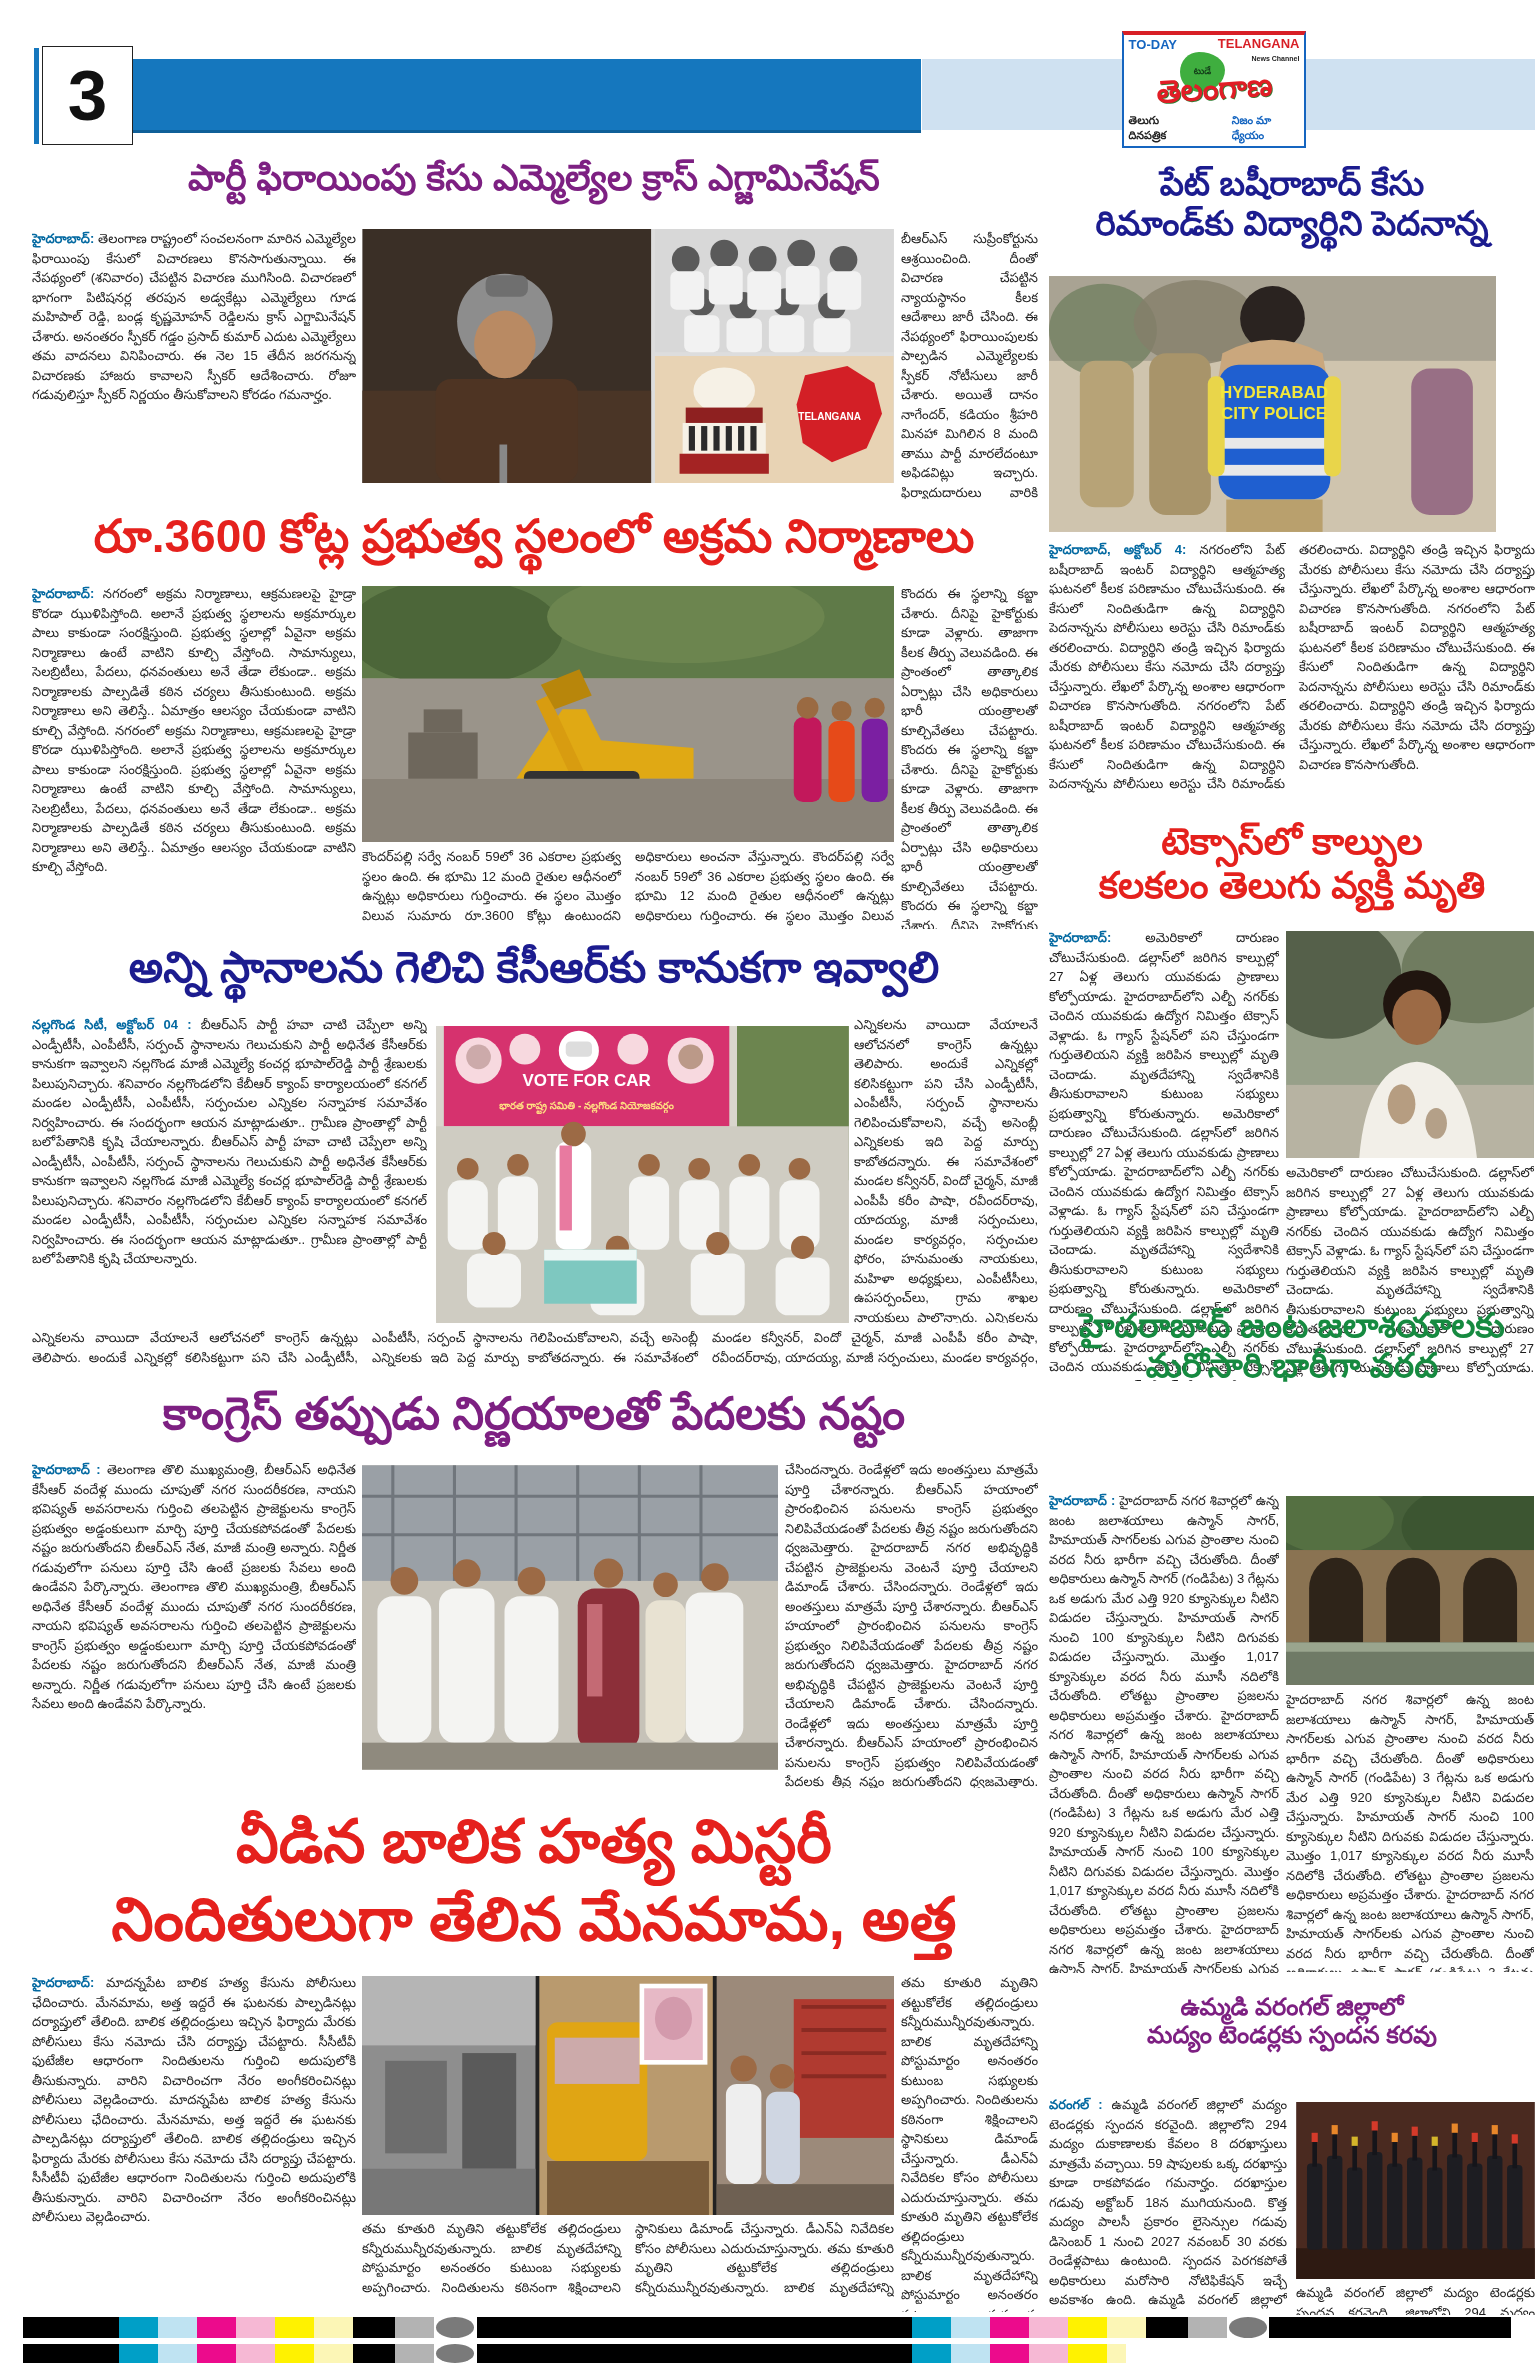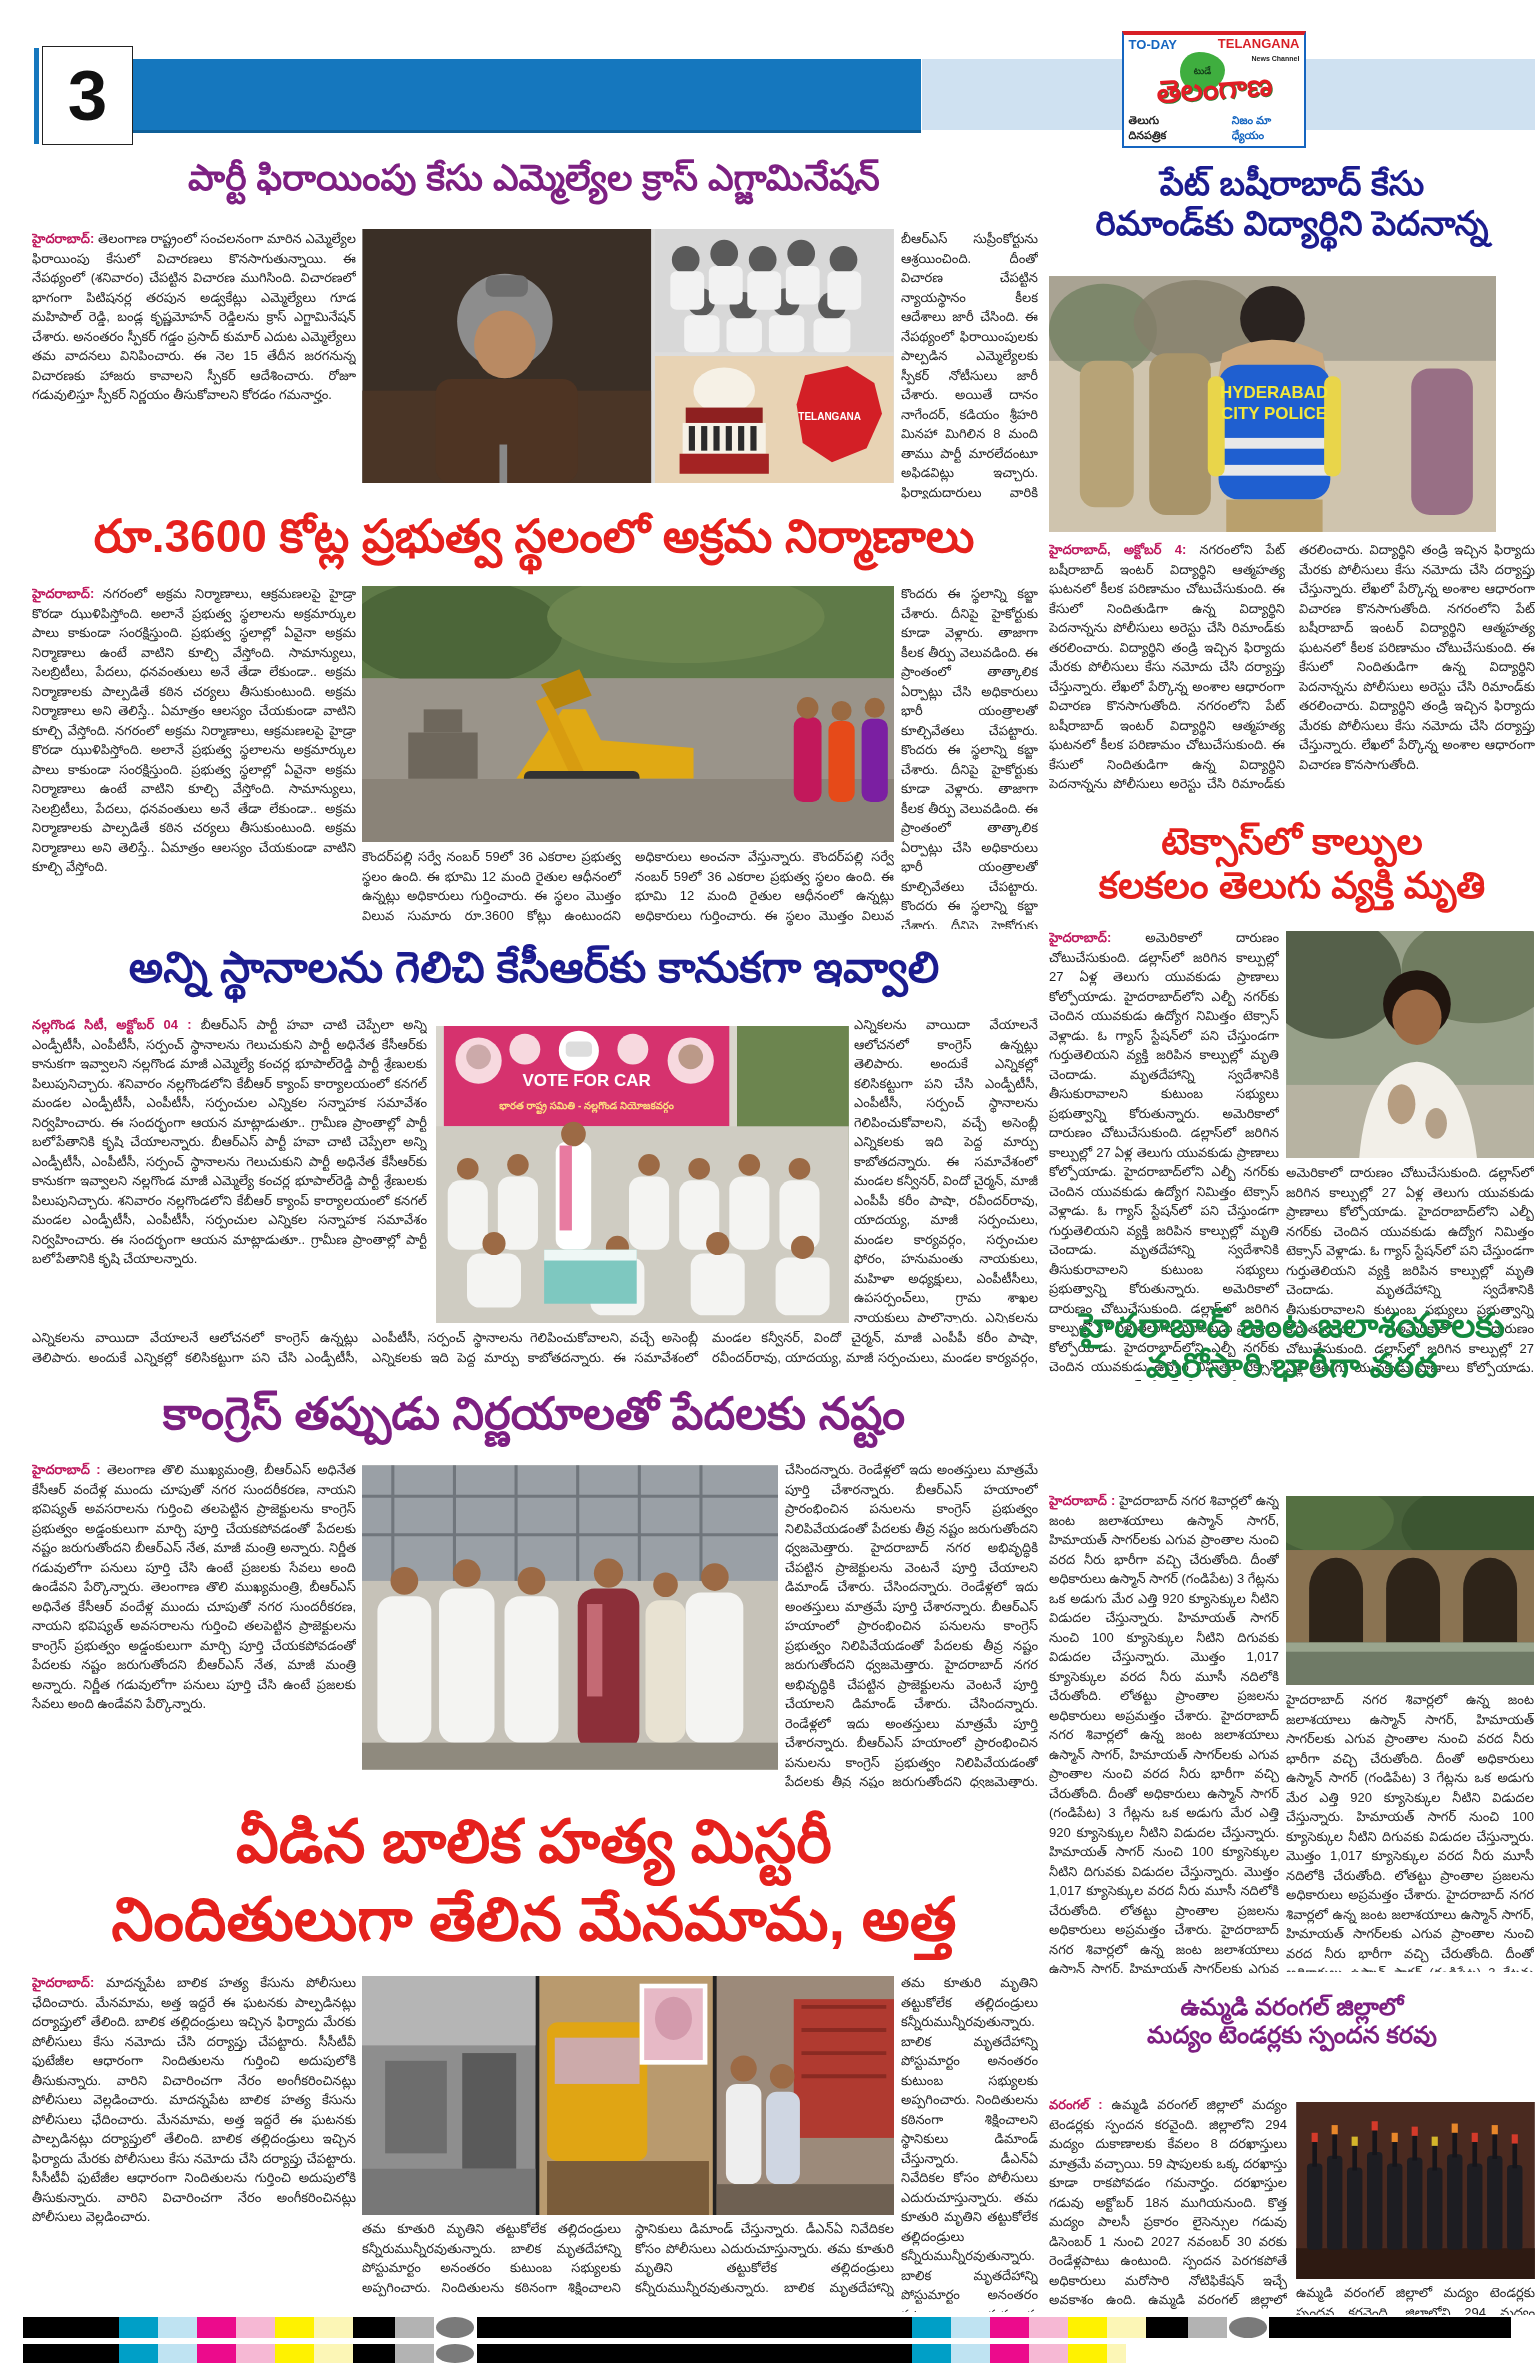--- a/index.html
+++ b/index.html
@@ -24,21 +24,21 @@
   .logo .map{position:absolute;left:56px;top:17px;width:45px;height:40px;background:#3fae3f;
              border-radius:42% 58% 55% 45%/50% 45% 55% 50%;display:flex;align-items:center;justify-content:center;
              color:#14421a;font-size:9.3px;font-weight:bold;}
   .logo .r3{display:flex;justify-content:space-between;font-size:11px;font-weight:bold;}
   .logo .tl{color:#222;} .logo .tr{color:#1565c0;margin-left:39px;}
   
   .hl{font-weight:bold;text-align:center;line-height:1.18;overflow:hidden;}
   .hl.purple{color:#7d2082;} .hl.red{color:#e5211d;} .hl.navy{color:#1c1c8f;} .hl.green{color:#168a40;}
   
   .body-text{font-size:13px;line-height:1.5;text-align:justify;overflow:hidden;color:#1c1c1c;}
-  .body-text .dl{color:#be185d;font-weight:bold;}
+  .body-text .dl{color:#0369a1;font-weight:bold;}
   .cols2{column-count:2;column-gap:14px;}
   .cols3{column-count:3;column-gap:14px;}
   
   .photo{overflow:hidden;background:#ddd;}
   .photo svg{display:block;}
   
   .strip{display:flex;align-items:stretch;overflow:hidden;}
   .strip .seg{flex:0 0 auto;height:100%;}
 </style>
 </head>

